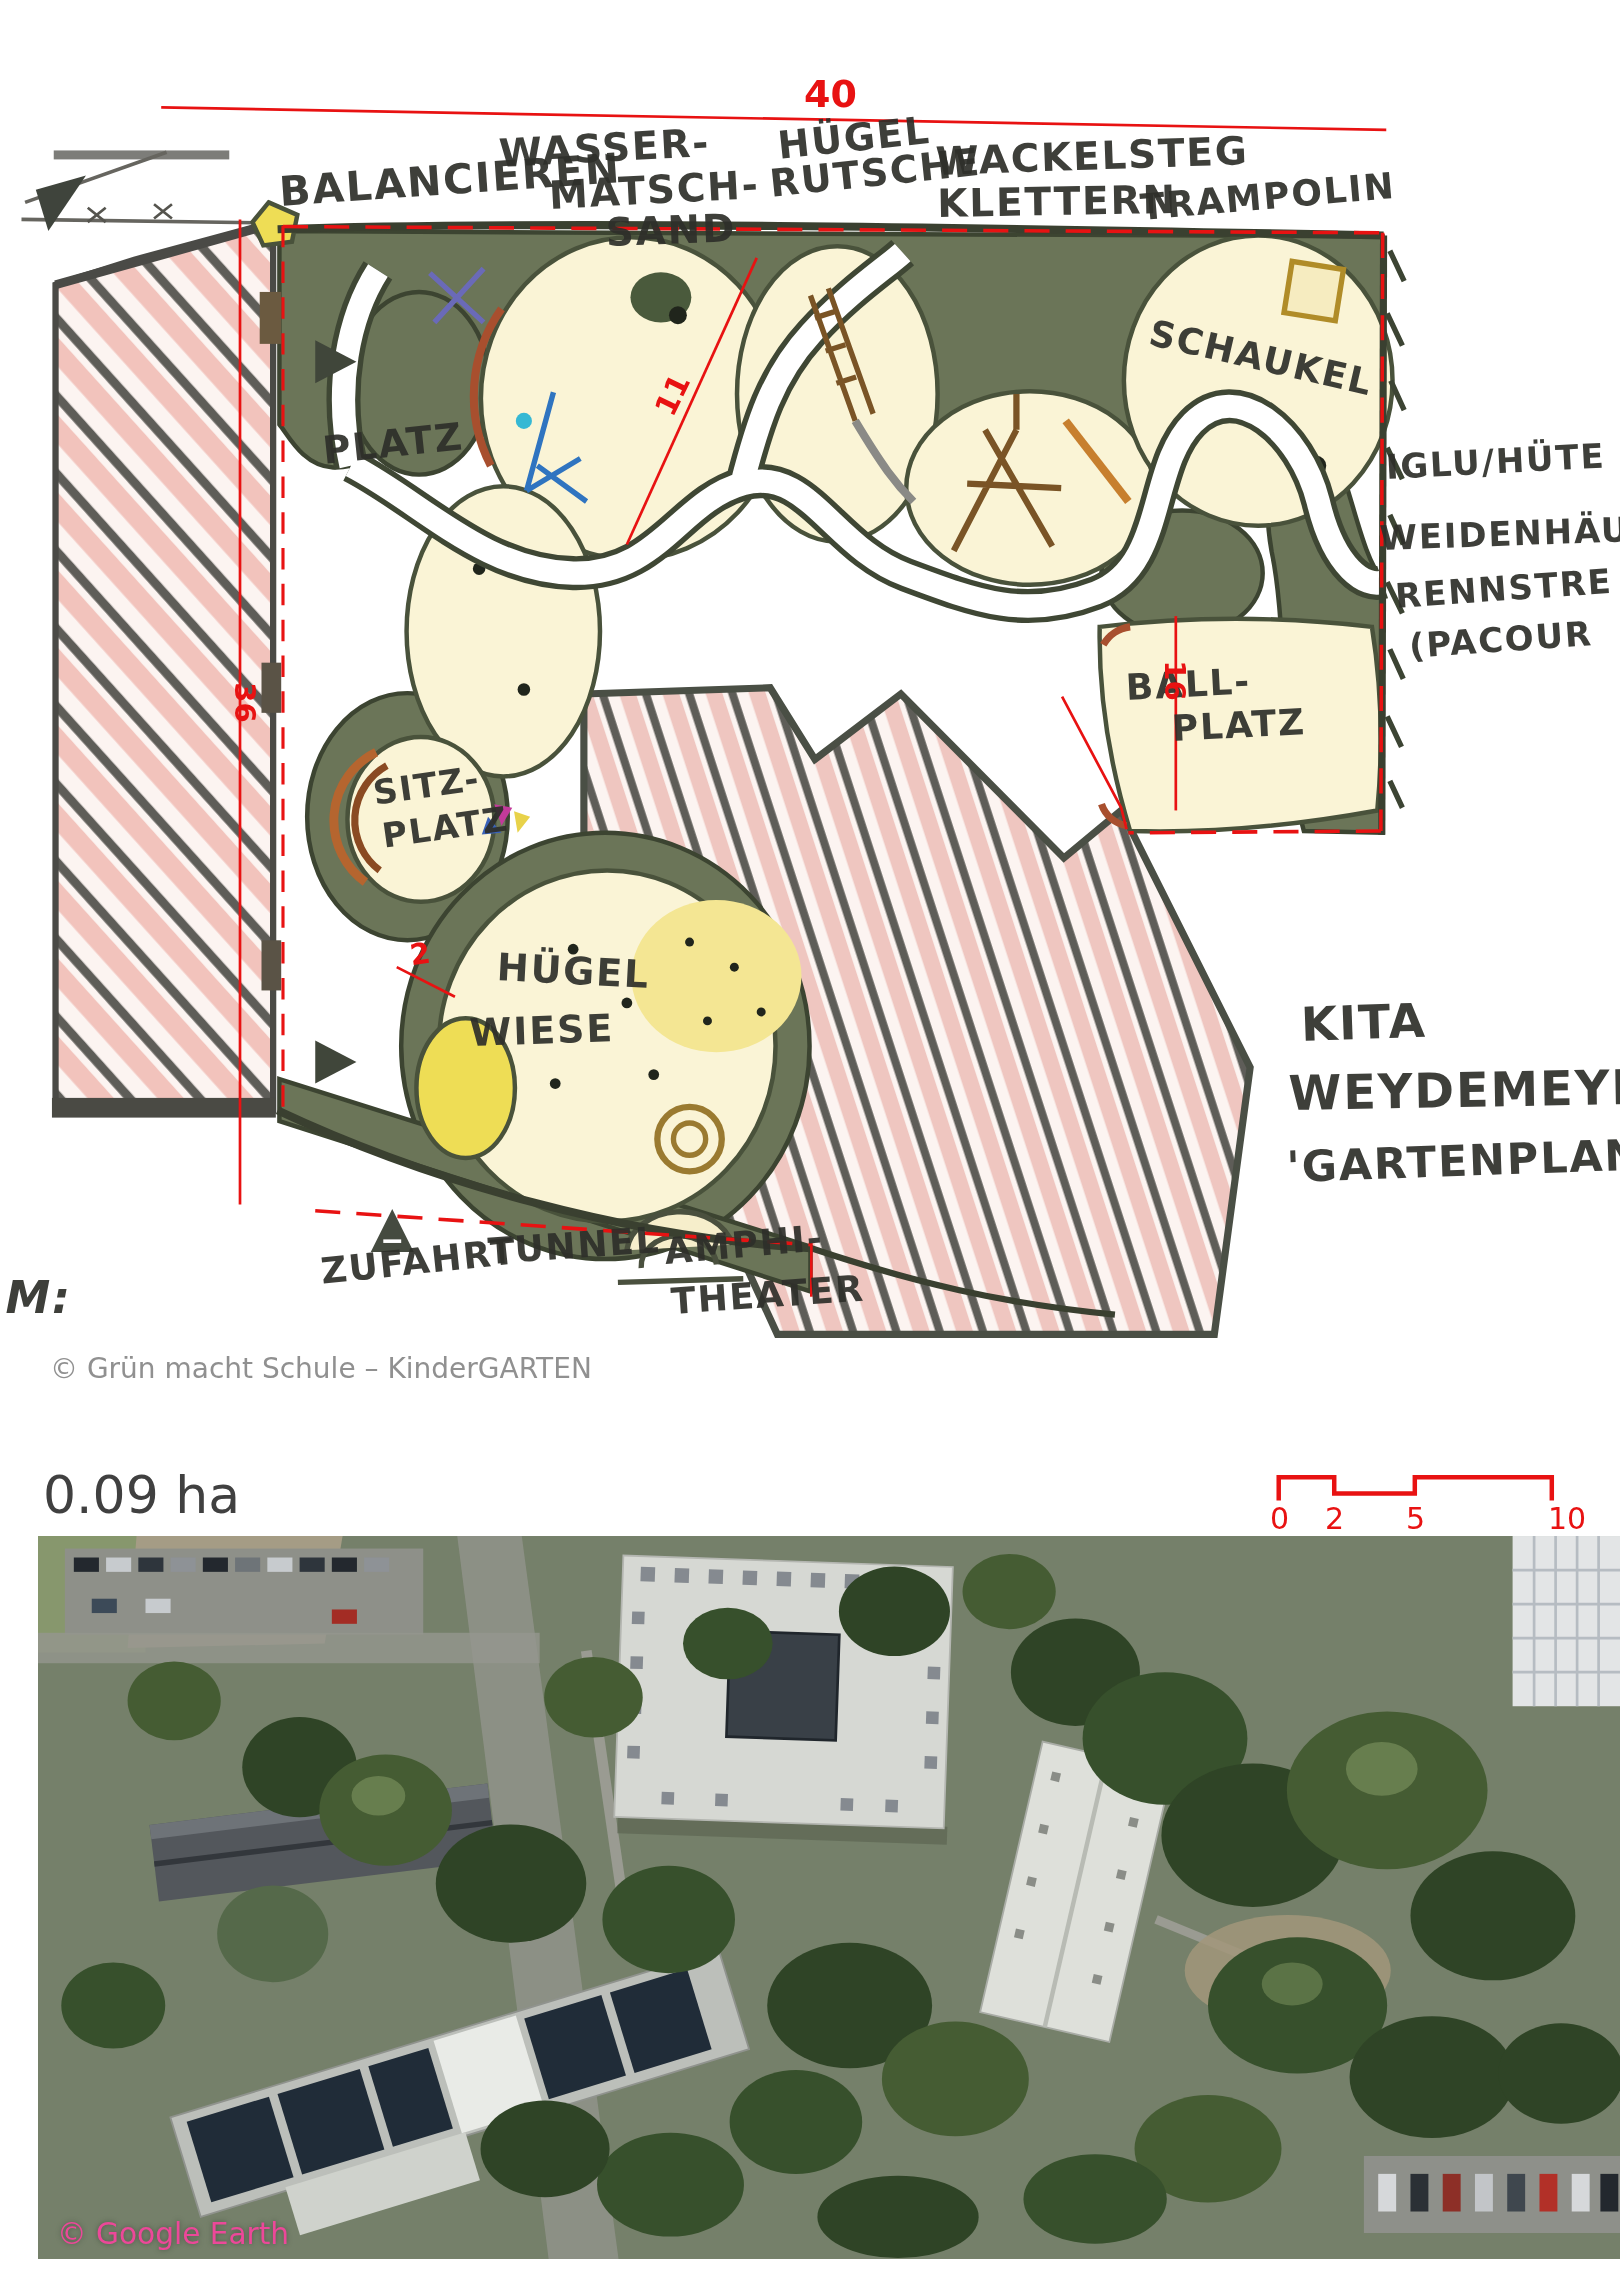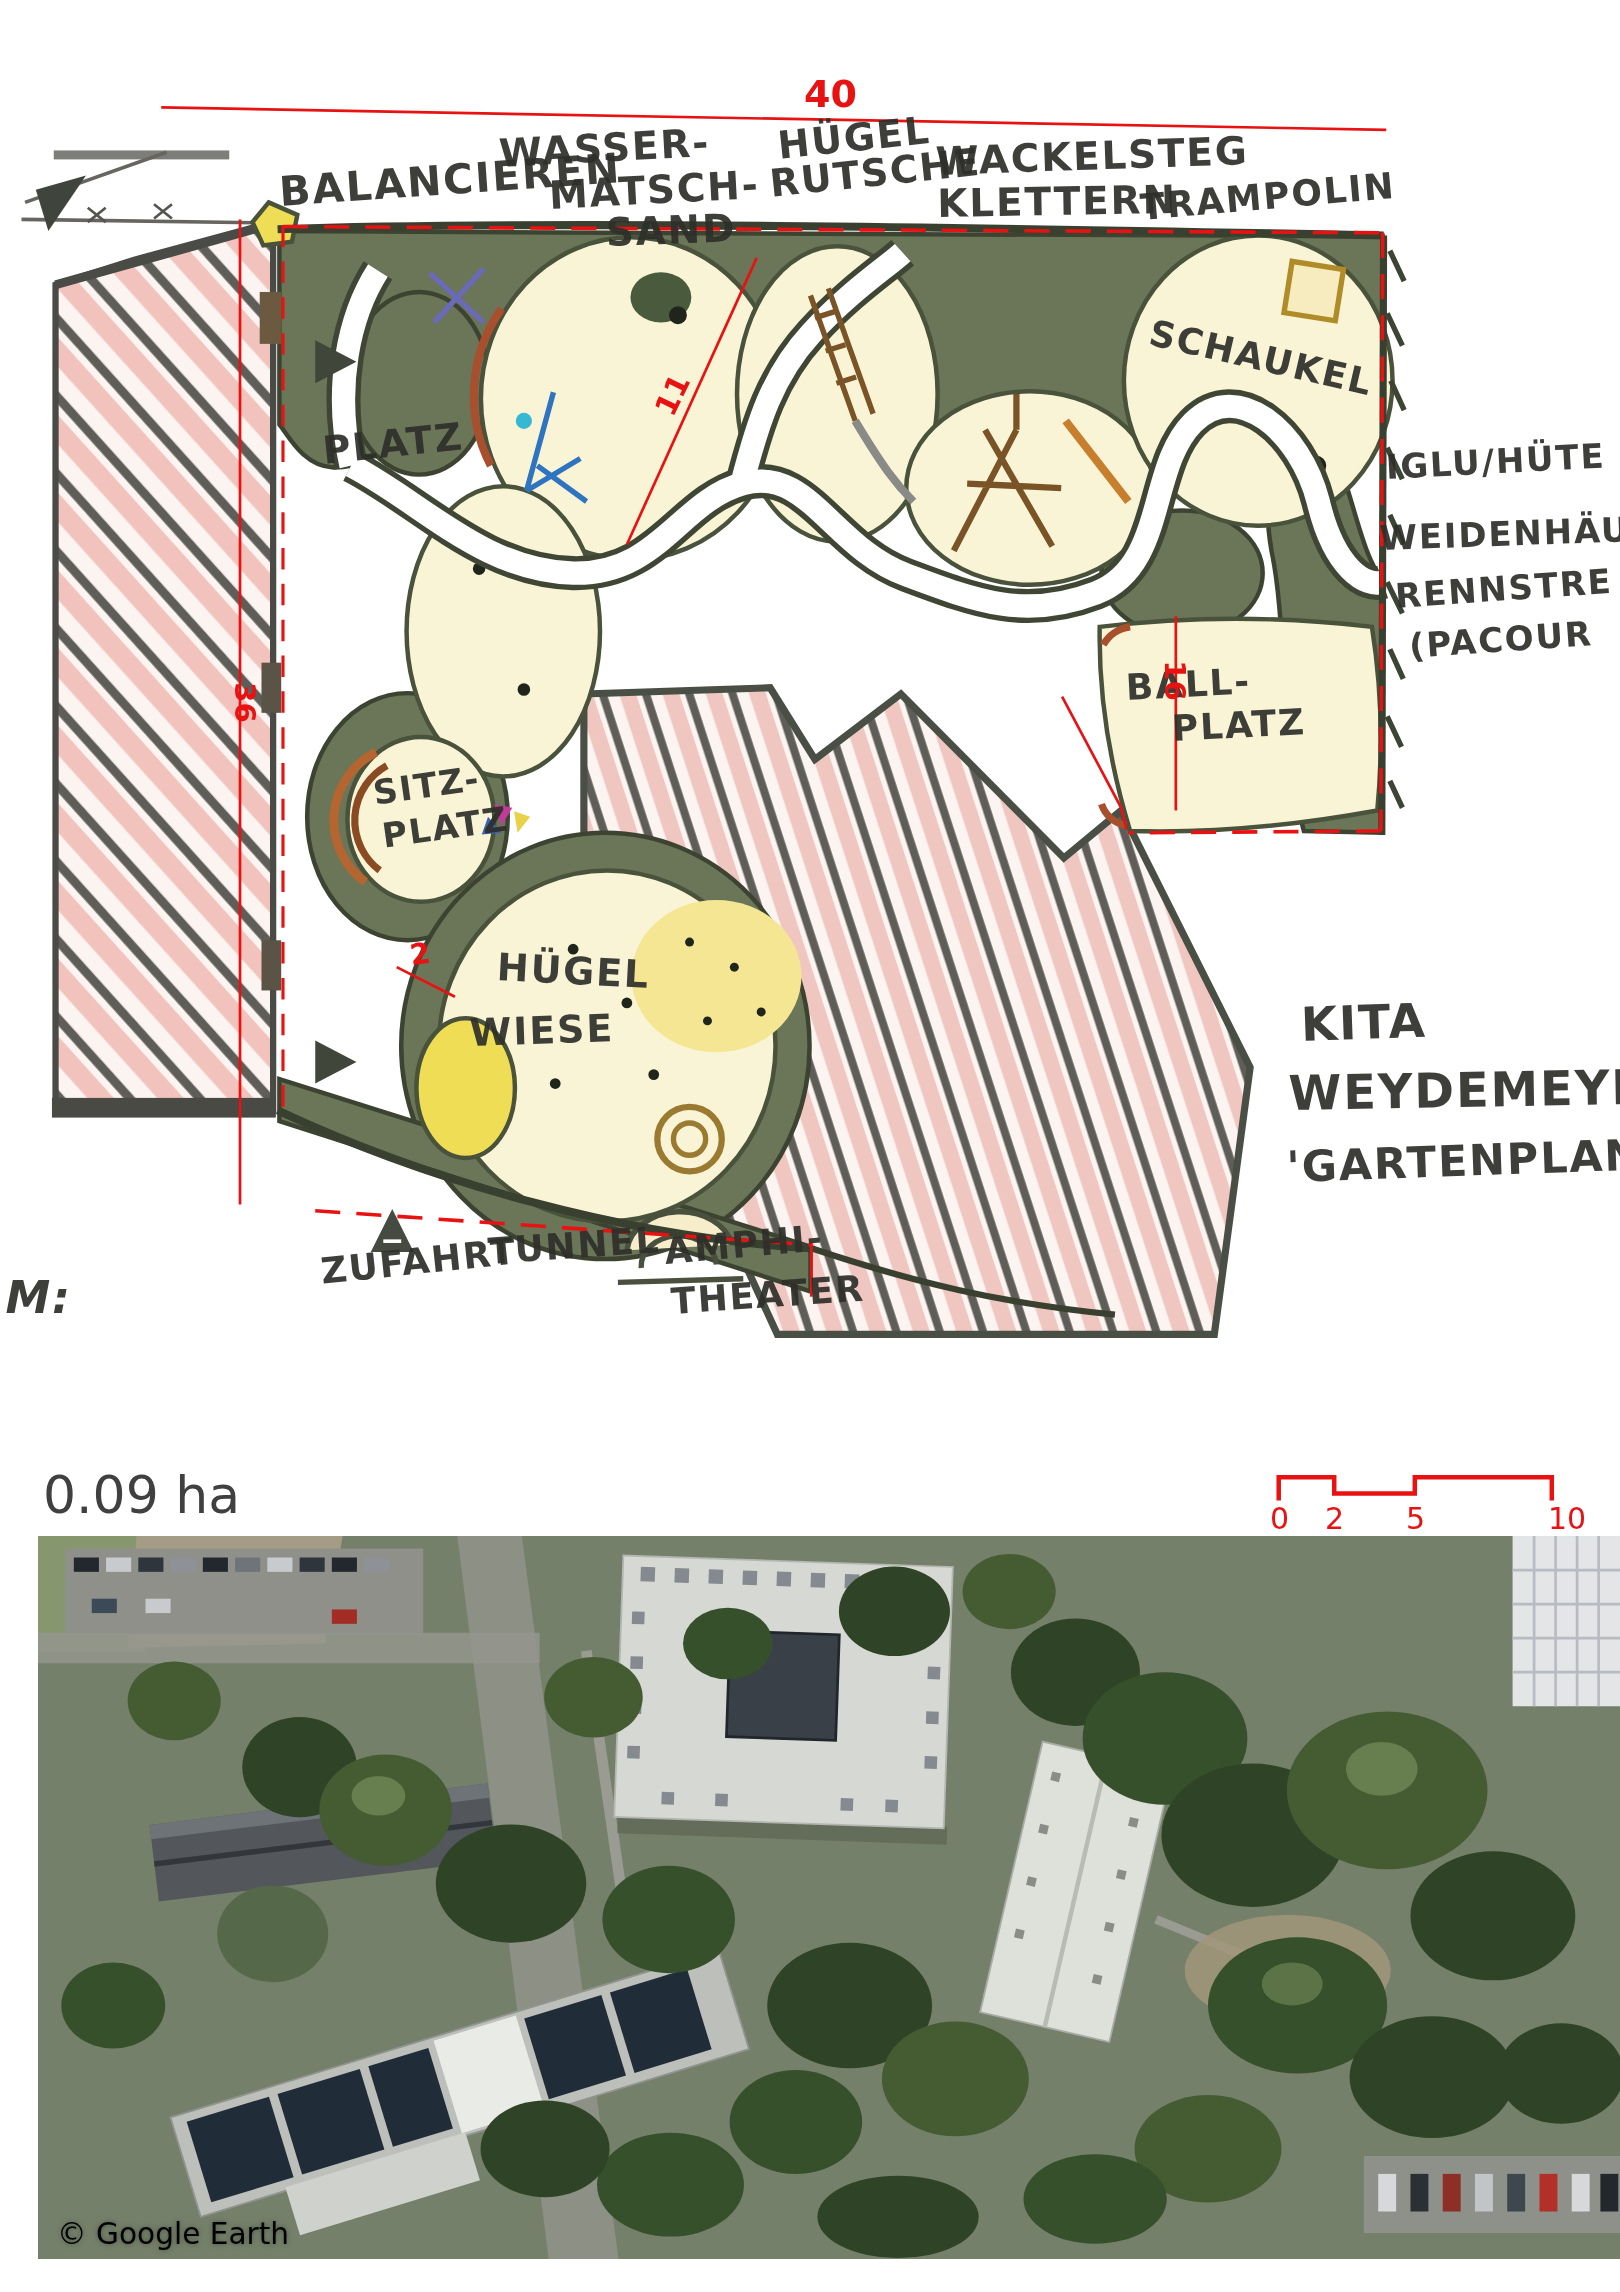--- a/index.html
+++ b/index.html
@@ -8,21 +8,21 @@
   svg{position:absolute;display:block;}
   .layer{position:absolute;left:0;top:0;width:100%;height:100%;pointer-events:none;}
   .plbl{position:absolute;font-weight:bold;color:#2e2f2a;white-space:nowrap;
         font-family:"DejaVu Sans",sans-serif;letter-spacing:1.8px;opacity:.92;
         transform-origin:left top;line-height:1;}
   .pdim{position:absolute;font-weight:bold;color:#e81212;white-space:nowrap;
         font-family:"DejaVu Sans",sans-serif;line-height:1;transform-origin:center center;}
   .credit-plan{position:absolute;left:50px;top:1352px;font-size:28px;color:#909090;}
   .area-label{position:absolute;left:43px;top:1465px;font-size:52px;color:#404040;}
   .scale-num{position:absolute;top:1501px;font-size:30px;color:#e81212;font-family:"DejaVu Sans",sans-serif;}
-  .credit-photo{position:absolute;left:57px;top:2217px;font-size:29.6px;color:#000000;
+  .credit-photo{position:absolute;left:57px;top:2217px;font-size:29.6px;color:#ec4899;
         text-shadow:0 0 5.4px rgba(40,50,40,.55);}
 </style>
 </head>
 <body>
 
 <div id="page">
 
   <svg style="left:0;top:0" width="1620" height="1397" viewBox="0 0 1809 1560">
     <defs>
       <pattern id="hatchA" width="58" height="58" patternUnits="userSpaceOnUse" patternTransform="rotate(-42)">
@@ -200,20 +200,21 @@
     <span class="plbl" style="left:670px;top:1284px;font-size:36px;transform:rotate(-4deg)">THEATER</span>
     <span class="plbl" style="left:5.4px;top:1275px;font-size:45px;font-style:italic">M:</span>
 
     <span class="pdim" style="left:804px;top:75px;font-size:38px">40</span>
     <span class="pdim" style="left:224px;top:688px;font-size:29px;transform:rotate(90deg)">36</span>
     <span class="pdim" style="left:652px;top:380px;font-size:30px;transform:rotate(-64deg)">11</span>
     <span class="pdim" style="left:1154px;top:666px;font-size:29px;transform:rotate(90deg)">16</span>
     <span class="pdim" style="left:410px;top:940px;font-size:29px;transform:rotate(-8deg)">2</span>
   </div>
 
+  <div class="credit-plan">© Grün macht Schule – KinderGARTEN</div>
 
   <div class="area-label">0.09 ha</div>
 
   <svg style="left:0;top:0" width="1620" height="1540" viewBox="0 0 1809 1720">
     <path d="M1428,1676 V1650 H1490 V1668 H1580 V1650 H1733 V1676" fill="none" stroke="#e81212" stroke-width="5"></path>
   </svg>
   <span class="scale-num" style="left:1270px">0</span>
   <span class="scale-num" style="left:1325px">2</span>
   <span class="scale-num" style="left:1406px">5</span>
   <span class="scale-num" style="left:1548px">10</span>

